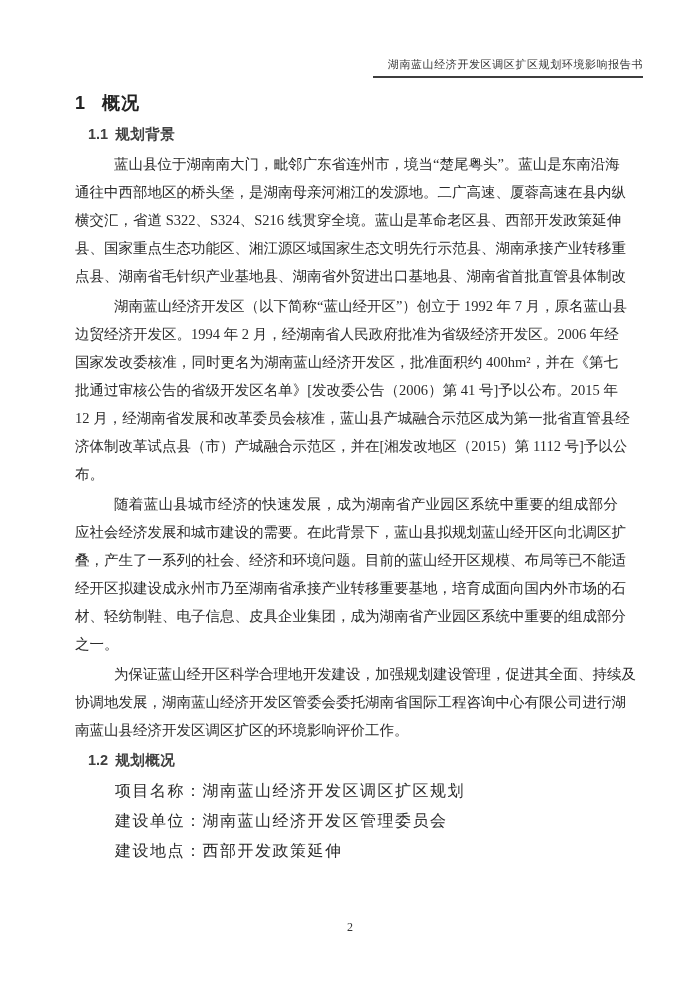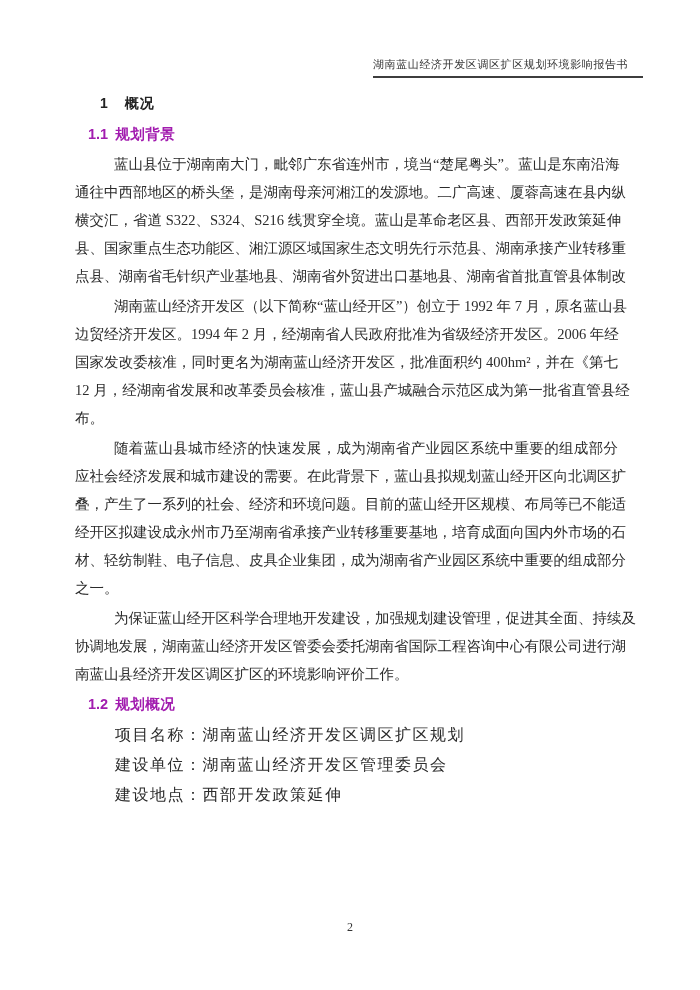--- a/index.html
+++ b/index.html
@@ -10,51 +10,51 @@
     background: #ffffff;
     font-family: "Liberation Serif", "DejaVu Serif", serif;
     color: #2b2b2b;
     overflow: hidden;
   }
   .header {
     position: absolute;
     top: 57px;
     right: 57px;
     width: 270px;
-    text-align: left;
+    text-align: right;
     font-size: 11px;
     letter-spacing: 0.6px;
     padding-bottom: 4px;
     border-bottom: 2px solid #3d3d3d;
     color: #333;
     white-space: nowrap;
   }
   .content {
     position: absolute;
     left: 73px;
     top: 94px;
     width: 547px;
   }
   .h-main {
-    margin: 0 0 13px 27px;
+    margin: 0 0 13px 2px;
     font-family: "Liberation Sans", "DejaVu Sans", sans-serif;
-    font-size: 14px;
+    font-size: 18px;
     font-weight: bold;
     line-height: 18px;
     color: #222;
     letter-spacing: 1px;
   }
   .h-main .hnum { margin-right: 17px; letter-spacing: 0; }
   .h-sub {
     margin: 0 0 7px 15px;
     font-family: "Liberation Sans", "DejaVu Sans", sans-serif;
     font-size: 14.5px;
     font-weight: bold;
     line-height: 18px;
-    color: #a21caf;
+    color: #404040;
     letter-spacing: 0.5px;
   }
   .h-sub .hnum { margin-right: 7px; letter-spacing: 0; }
   .h-sub.second { margin-top: 7px; }
   .para { margin: 2px; }
   .line {
     font-size: 14.5px;
     line-height: 28px;
     height: 28px;
     text-align: justify;
@@ -107,21 +107,23 @@
       <div class="line">通往中西部地区的桥头堡，是湖南母亲河湘江的发源地。二广高速、厦蓉高速在县内纵</div>
       <div class="line">横交汇，省道 S322、S324、S216 线贯穿全境。蓝山是革命老区县、西部开发政策延伸</div>
       <div class="line">县、国家重点生态功能区、湘江源区域国家生态文明先行示范县、湖南承接产业转移重</div>
       <div class="line">点县、湖南省毛针织产业基地县、湖南省外贸进出口基地县、湖南省首批直管县体制改</div>
     </div>
 
     <div class="para">
       <div class="line first">湖南蓝山经济开发区（以下简称“蓝山经开区”）创立于 1992 年 7 月，原名蓝山县</div>
       <div class="line">边贸经济开发区。1994 年 2 月，经湖南省人民政府批准为省级经济开发区。2006 年经</div>
       <div class="line">国家发改委核准，同时更名为湖南蓝山经济开发区，批准面积约 400hm²，并在《第七</div>
+      <div class="line">批通过审核公告的省级开发区名单》[发改委公告（2006）第 41 号]予以公布。2015 年</div>
       <div class="line">12 月，经湖南省发展和改革委员会核准，蓝山县产城融合示范区成为第一批省直管县经</div>
+      <div class="line">济体制改革试点县（市）产城融合示范区，并在[湘发改地区（2015）第 1112 号]予以公</div>
       <div class="line plast">布。</div>
     </div>
 
     <div class="para">
       <div class="line first">随着蓝山县城市经济的快速发展，成为湖南省产业园区系统中重要的组成部分</div>
       <div class="line">应社会经济发展和城市建设的需要。在此背景下，蓝山县拟规划蓝山经开区向北调区扩</div>
       <div class="line">叠，产生了一系列的社会、经济和环境问题。目前的蓝山经开区规模、布局等已不能适</div>
       <div class="line">经开区拟建设成永州市乃至湖南省承接产业转移重要基地，培育成面向国内外市场的石</div>
       <div class="line">材、轻纺制鞋、电子信息、皮具企业集团，成为湖南省产业园区系统中重要的组成部分</div>
       <div class="line plast">之一。</div>

